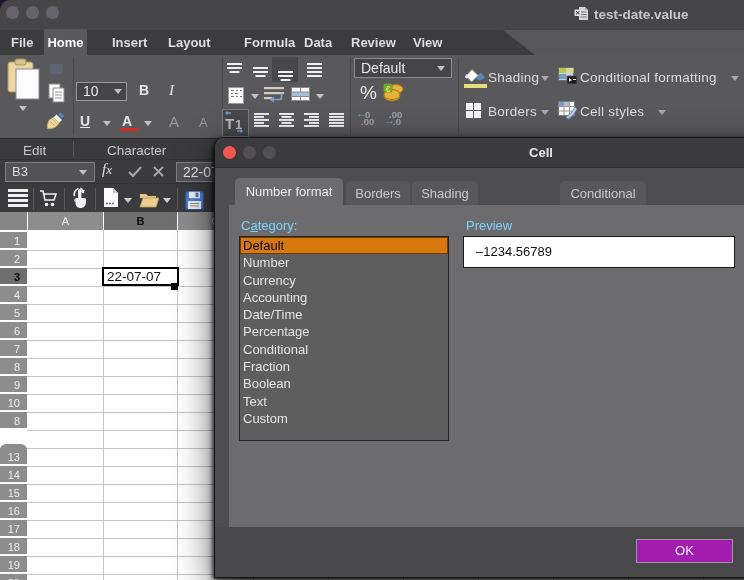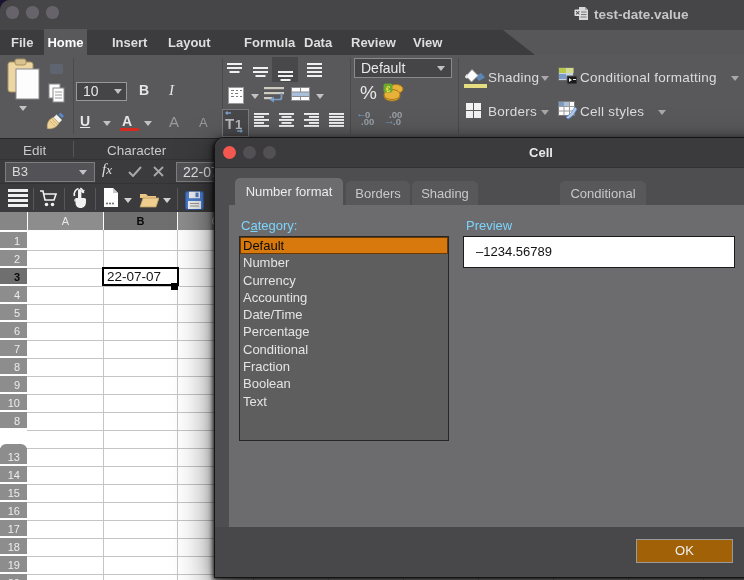--- a/index.html
+++ b/index.html
@@ -46,21 +46,21 @@
 .tab{position:absolute;top:43px;height:24px;background:#58585a;border-radius:5px 5px 0 0;color:#c8c8ca;font-size:13px;text-align:center;line-height:25px}
 #tabsel{position:absolute;left:20px;top:40px;width:108px;height:27px;background:#6c6c6e;border-radius:5px 5px 0 0;color:#ececec;font-size:13px;text-align:center;line-height:27px}
 #page{position:absolute;left:14px;top:67px;width:590px;height:322px;background:#6c6c6e}
 .dlab{position:absolute;color:#7dd3fc;font-size:13px}
 #catlist{position:absolute;left:24px;top:98px;width:208px;height:203px;background:#5e5e5e;border:1px solid #262626}
 .li{height:17.3px;line-height:17.4px;color:#e4e4e4;font-size:13px;padding-left:3px}
 #li-sel{background:#d8790e;color:#0c0c0c;box-shadow:inset 0 0 0 1px rgba(60,30,0,.7)}
 #pvbox{position:absolute;left:248px;top:98px;width:258px;height:30px;background:#fff;border:1px solid #1a1a1a;color:#111;font-size:13px;line-height:30px;padding-left:12px}
 #helptxt{position:absolute;left:28px;top:313px;color:#c9c9c9;font-size:13px;line-height:15px}
 #btnstrip{position:absolute;left:0;top:389px;width:100%;height:50px;background:#48484a}
-#okbtn{position:absolute;left:421px;top:12px;width:95px;height:22px;background:#a16207;border:1px solid #9a9a9c;color:#f0f0f0;font-size:13px;text-align:center;line-height:22px}
+#okbtn{position:absolute;left:421px;top:12px;width:95px;height:22px;background:#a21caf;border:1px solid #9a9a9c;color:#f0f0f0;font-size:13px;text-align:center;line-height:22px}
 </style></head>
 <body>
 <div id="app">
   <div id="titlebar">
     <div class="tl" style="left:6px"></div>
     <div class="tl" style="left:26px"></div>
     <div class="tl" style="left:46px"></div>
     <svg class="abs" style="left:574px;top:6px" width="15" height="15" viewBox="0 0 15 15">
       <path d="M5 1 h6 l3 3 v10 h-9 z" fill="#d8d8da"></path>
       <path d="M11 1 l3 3 h-3 z" fill="#a8a8aa"></path>
@@ -396,18 +396,19 @@
     <div class="li" id="li-sel">Default</div>
     <div class="li">Number</div>
     <div class="li">Currency</div>
     <div class="li">Accounting</div>
     <div class="li">Date/Time</div>
     <div class="li">Percentage</div>
     <div class="li">Conditional</div>
     <div class="li">Fraction</div>
     <div class="li">Boolean</div>
     <div class="li">Text</div>
+    <div class="li">Custom</div>
   </div>
   <div id="pvbox">–1234.56789</div>
   <div id="btnstrip">
       <div id="okbtn">OK</div>
     </div>
 </div>
 
 </body></html>

